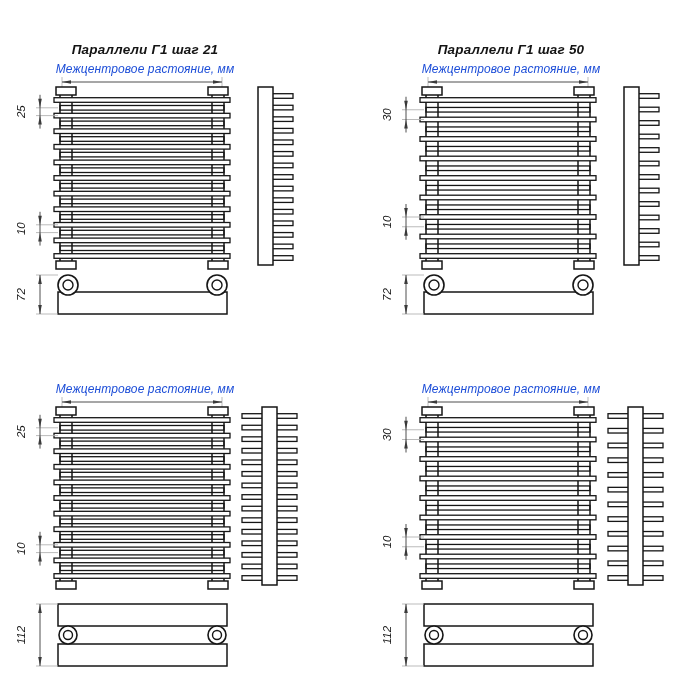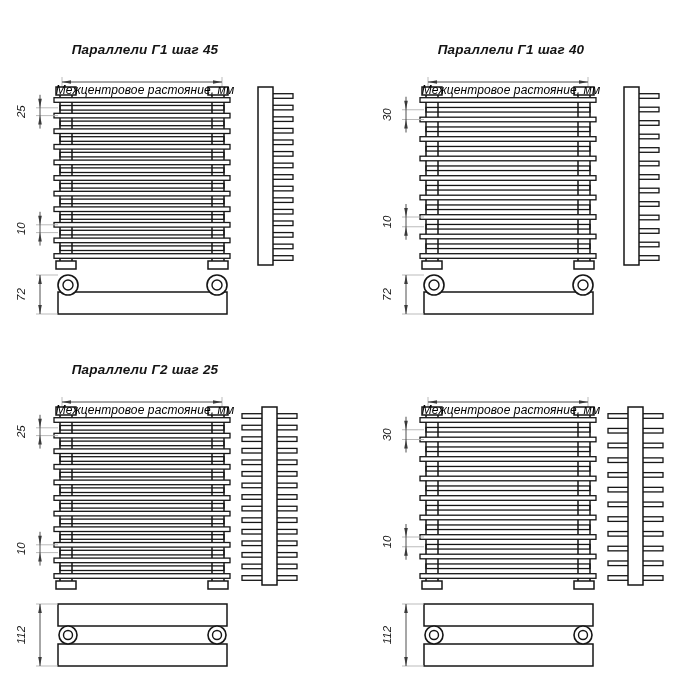--- a/index.html
+++ b/index.html
@@ -4,22 +4,22 @@
 <style>
   html,body{margin:0;padding:0;background:#ffffff;}
   #canvas{position:relative;width:700px;height:700px;background:#ffffff;overflow:hidden;
           font-family:"Liberation Sans",sans-serif;}
   .quadrant{position:absolute;width:334px;}
   .quadrant svg{position:absolute;left:0;top:0;}
   .dwg-title{position:absolute;left:44px;width:202px;text-align:center;
              font-style:italic;font-size:13.5px;font-weight:600;color:#141414;
              letter-spacing:0.2px;white-space:nowrap;}
   .dwg-subtitle{position:absolute;left:44px;width:202px;text-align:center;
-             font-style:italic;font-size:12px;font-weight:400;color:#000000;
-             letter-spacing:0.1px;white-space:nowrap;margin-top:21px;}
+             font-style:italic;font-size:12px;font-weight:400;color:#1d4ed8;
+             letter-spacing:0.1px;white-space:nowrap;}
   .t-main{top:42px;}
   .t-sub{top:62px;}
 </style>
 </head>
 <body>
 
 <div id="canvas">
 
   <div class="quadrant" style="left:0;top:0;height:318px;">
     <svg width="334" height="318" viewBox="0 0 334 318">
@@ -106,21 +106,21 @@
         </g>
         <g>
           <line x1="36" y1="275" x2="58" y2="275" stroke="#b3b3b3" stroke-width="0.9"></line>
           <line x1="36" y1="314" x2="58" y2="314" stroke="#b3b3b3" stroke-width="0.9"></line>
           <line x1="40" y1="275" x2="40" y2="314" stroke="#3a3a3a" stroke-width="0.9"></line>
           <path d="M 40 275 L 38.2 284 L 41.8 284 Z" fill="#3a3a3a"></path>
           <path d="M 40 314 L 38.2 305 L 41.8 305 Z" fill="#3a3a3a"></path>
           <text x="25" y="294.5" transform="rotate(-90 25 294.5)" text-anchor="middle" font-size="11.5" font-style="italic" fill="#141414" font-family="&quot;Liberation Sans&quot;,sans-serif">72</text>
         </g>
       </svg>
-    <div class="dwg-title t-main">Параллели Г1 шаг 45</div>
+    <div class="dwg-title t-main">Параллели Г1 шаг 21</div>
     <div class="dwg-subtitle t-sub">Межцентровое растояние, мм</div>
   </div>
 
   <div class="quadrant" style="left:366px;top:0;height:318px;">
     <svg width="334" height="318" viewBox="0 0 334 318">
         <g>
           <line x1="62" y1="77" x2="62" y2="90" stroke="#b3b3b3" stroke-width="0.9"></line>
           <line x1="222" y1="77" x2="222" y2="90" stroke="#b3b3b3" stroke-width="0.9"></line>
           <line x1="62" y1="82" x2="222" y2="82" stroke="#3a3a3a" stroke-width="0.9"></line>
           <path d="M 62 82 L 71 80.2 L 71 83.8 Z" fill="#3a3a3a"></path>
@@ -196,21 +196,21 @@
         </g>
         <g>
           <line x1="36" y1="275" x2="58" y2="275" stroke="#b3b3b3" stroke-width="0.9"></line>
           <line x1="36" y1="314" x2="58" y2="314" stroke="#b3b3b3" stroke-width="0.9"></line>
           <line x1="40" y1="275" x2="40" y2="314" stroke="#3a3a3a" stroke-width="0.9"></line>
           <path d="M 40 275 L 38.2 284 L 41.8 284 Z" fill="#3a3a3a"></path>
           <path d="M 40 314 L 38.2 305 L 41.8 305 Z" fill="#3a3a3a"></path>
           <text x="25" y="294.5" transform="rotate(-90 25 294.5)" text-anchor="middle" font-size="11.5" font-style="italic" fill="#141414" font-family="&quot;Liberation Sans&quot;,sans-serif">72</text>
         </g>
       </svg>
-    <div class="dwg-title t-main">Параллели Г1 шаг 40</div>
+    <div class="dwg-title t-main">Параллели Г1 шаг 50</div>
     <div class="dwg-subtitle t-sub">Межцентровое растояние, мм</div>
   </div>
 
   <div class="quadrant" style="left:0;top:320px;height:380px;">
     <svg width="334" height="380" viewBox="0 0 334 380">
         <g>
           <line x1="62" y1="77" x2="62" y2="90" stroke="#b3b3b3" stroke-width="0.9"></line>
           <line x1="222" y1="77" x2="222" y2="90" stroke="#b3b3b3" stroke-width="0.9"></line>
           <line x1="62" y1="82" x2="222" y2="82" stroke="#3a3a3a" stroke-width="0.9"></line>
           <path d="M 62 82 L 71 80.2 L 71 83.8 Z" fill="#3a3a3a"></path>
@@ -308,21 +308,20 @@
         </g>
         <g>
           <line x1="36" y1="284" x2="58" y2="284" stroke="#b3b3b3" stroke-width="0.9"></line>
           <line x1="36" y1="346" x2="58" y2="346" stroke="#b3b3b3" stroke-width="0.9"></line>
           <line x1="40" y1="284" x2="40" y2="346" stroke="#3a3a3a" stroke-width="0.9"></line>
           <path d="M 40 284 L 38.2 293 L 41.8 293 Z" fill="#3a3a3a"></path>
           <path d="M 40 346 L 38.2 337 L 41.8 337 Z" fill="#3a3a3a"></path>
           <text x="25" y="315" transform="rotate(-90 25 315)" text-anchor="middle" font-size="11.5" font-style="italic" fill="#141414" font-family="&quot;Liberation Sans&quot;,sans-serif">112</text>
         </g>
       </svg>
-    <div class="dwg-title t-main">Параллели Г2 шаг 25</div>
     <div class="dwg-subtitle t-sub">Межцентровое растояние, мм</div>
   </div>
 
   <div class="quadrant" style="left:366px;top:320px;height:380px;">
     <svg width="334" height="380" viewBox="0 0 334 380">
         <g>
           <line x1="62" y1="77" x2="62" y2="90" stroke="#b3b3b3" stroke-width="0.9"></line>
           <line x1="222" y1="77" x2="222" y2="90" stroke="#b3b3b3" stroke-width="0.9"></line>
           <line x1="62" y1="82" x2="222" y2="82" stroke="#3a3a3a" stroke-width="0.9"></line>
           <path d="M 62 82 L 71 80.2 L 71 83.8 Z" fill="#3a3a3a"></path>

